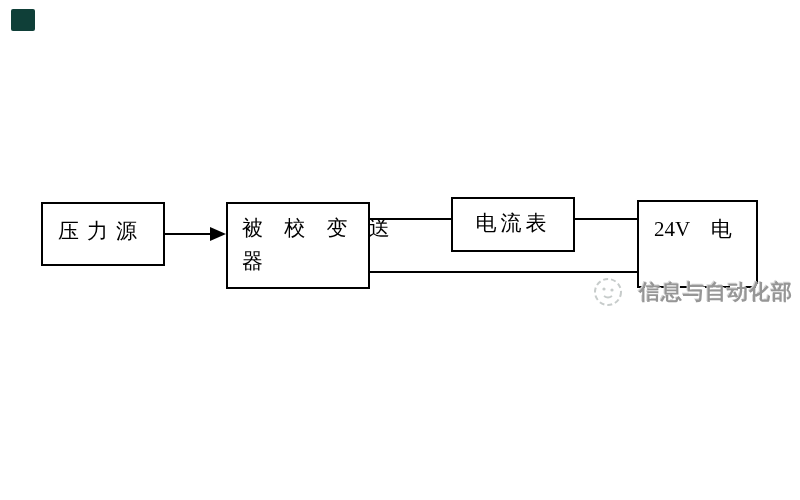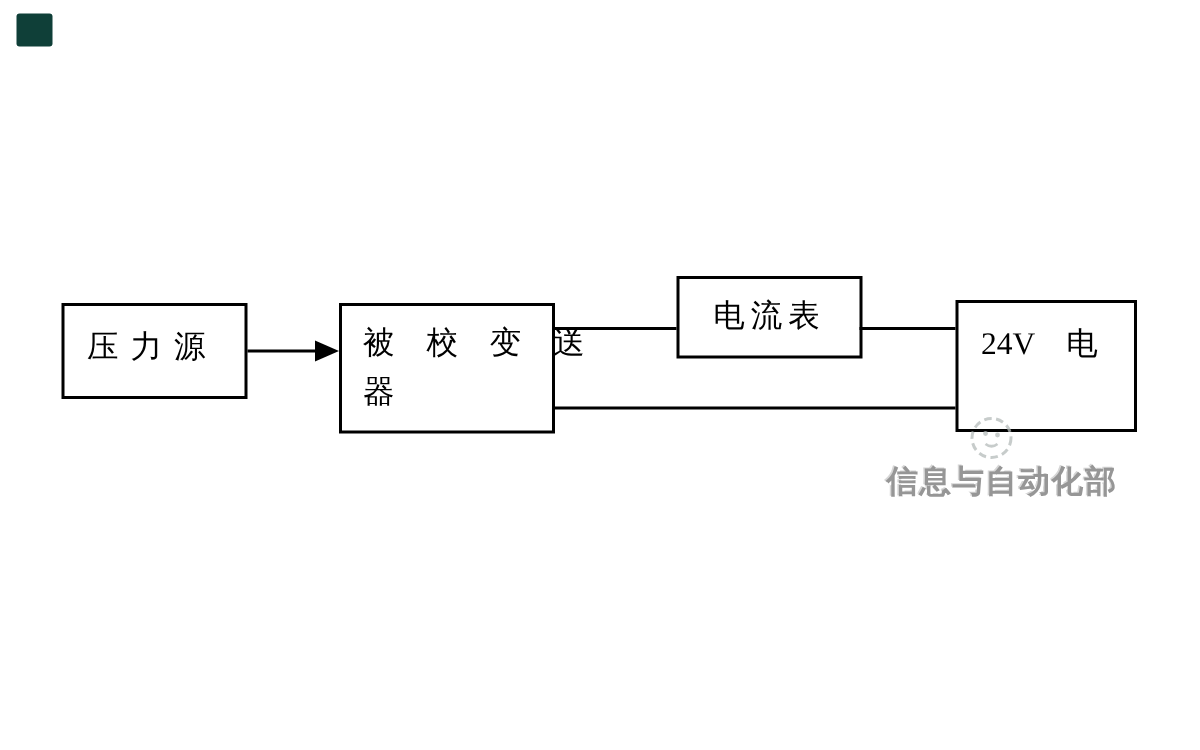--- a/index.html
+++ b/index.html
@@ -43,21 +43,21 @@
   }
   .box-pressure {
     left: 41px; top: 202px; width: 124px; height: 64px;
     padding: 11px 0 0 15px;
   }
   .box-transmitter {
     left: 226px; top: 202px; width: 144px; height: 87px;
     padding: 8px 0 0 14px;
   }
   .box-ammeter {
-    left: 451px; top: 184px; width: 124px; height: 55px;
+    left: 451px; top: 197px; width: 124px; height: 55px;
     padding: 8px 0 0 0;
     text-align: center;
   }
   .box-power {
     left: 637px; top: 200px; width: 121px; height: 88px;
     padding: 10px 16px 0 15px;
     line-height: 34px;
   }
   .spaced { letter-spacing: 8px; }
   .spaced-sm { letter-spacing: 4px; }
@@ -86,21 +86,20 @@
   }
 
   
   .watermark {
     position: absolute;
     left: 591px;
     top: 277px;
     display: flex;
     align-items: center;
     pointer-events: none;
-    flex-direction: column;
   }
   .wm-logo {
     width: 38px;
     height: 30px;
     margin-right: 10px;
     opacity: 0.75;
   }
   .wm-text {
     font-size: 21px;
     font-weight: bold;

